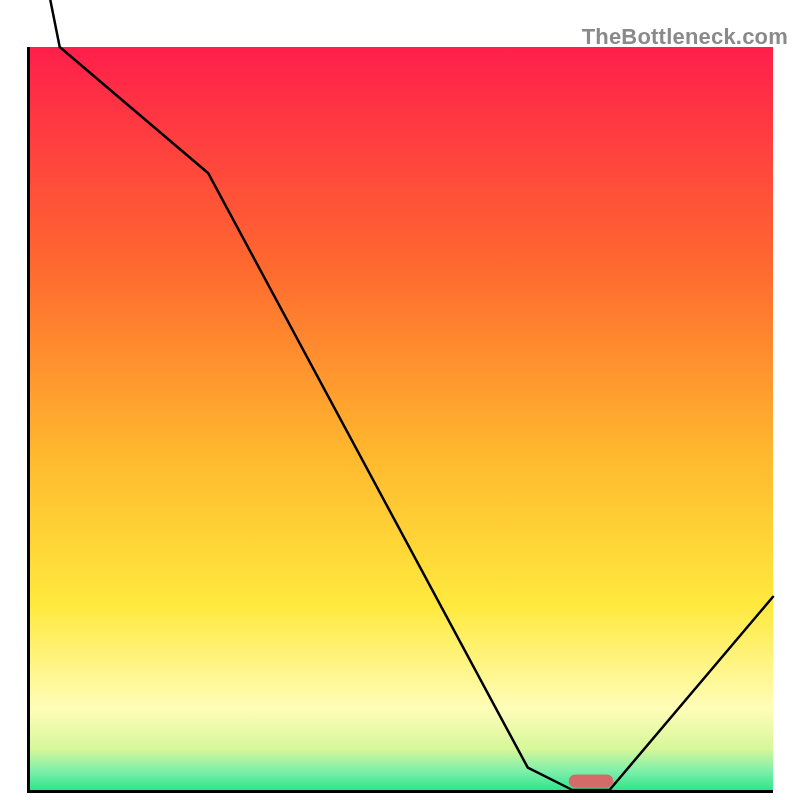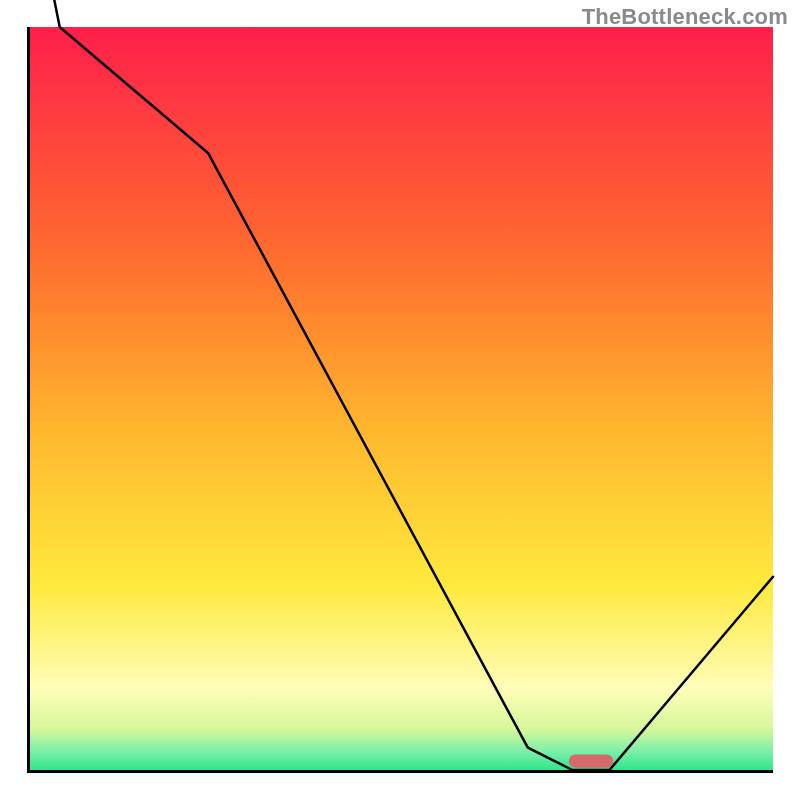--- a/index.html
+++ b/index.html
@@ -7,20 +7,21 @@
     padding: 0;
     width: 800px;
     height: 800px;
     background: #ffffff;
     font-family: Arial, Helvetica, sans-serif;
   }
   .container {
     position: relative;
     width: 800px;
     height: 680px;
+    margin-top: 20px;
   }
   .watermark {
     position: absolute;
     top: 4px;
     right: 12px;
     font-size: 22px;
     font-weight: bold;
     color: #8a8a8a;
     letter-spacing: 0.2px;
     user-select: none;

